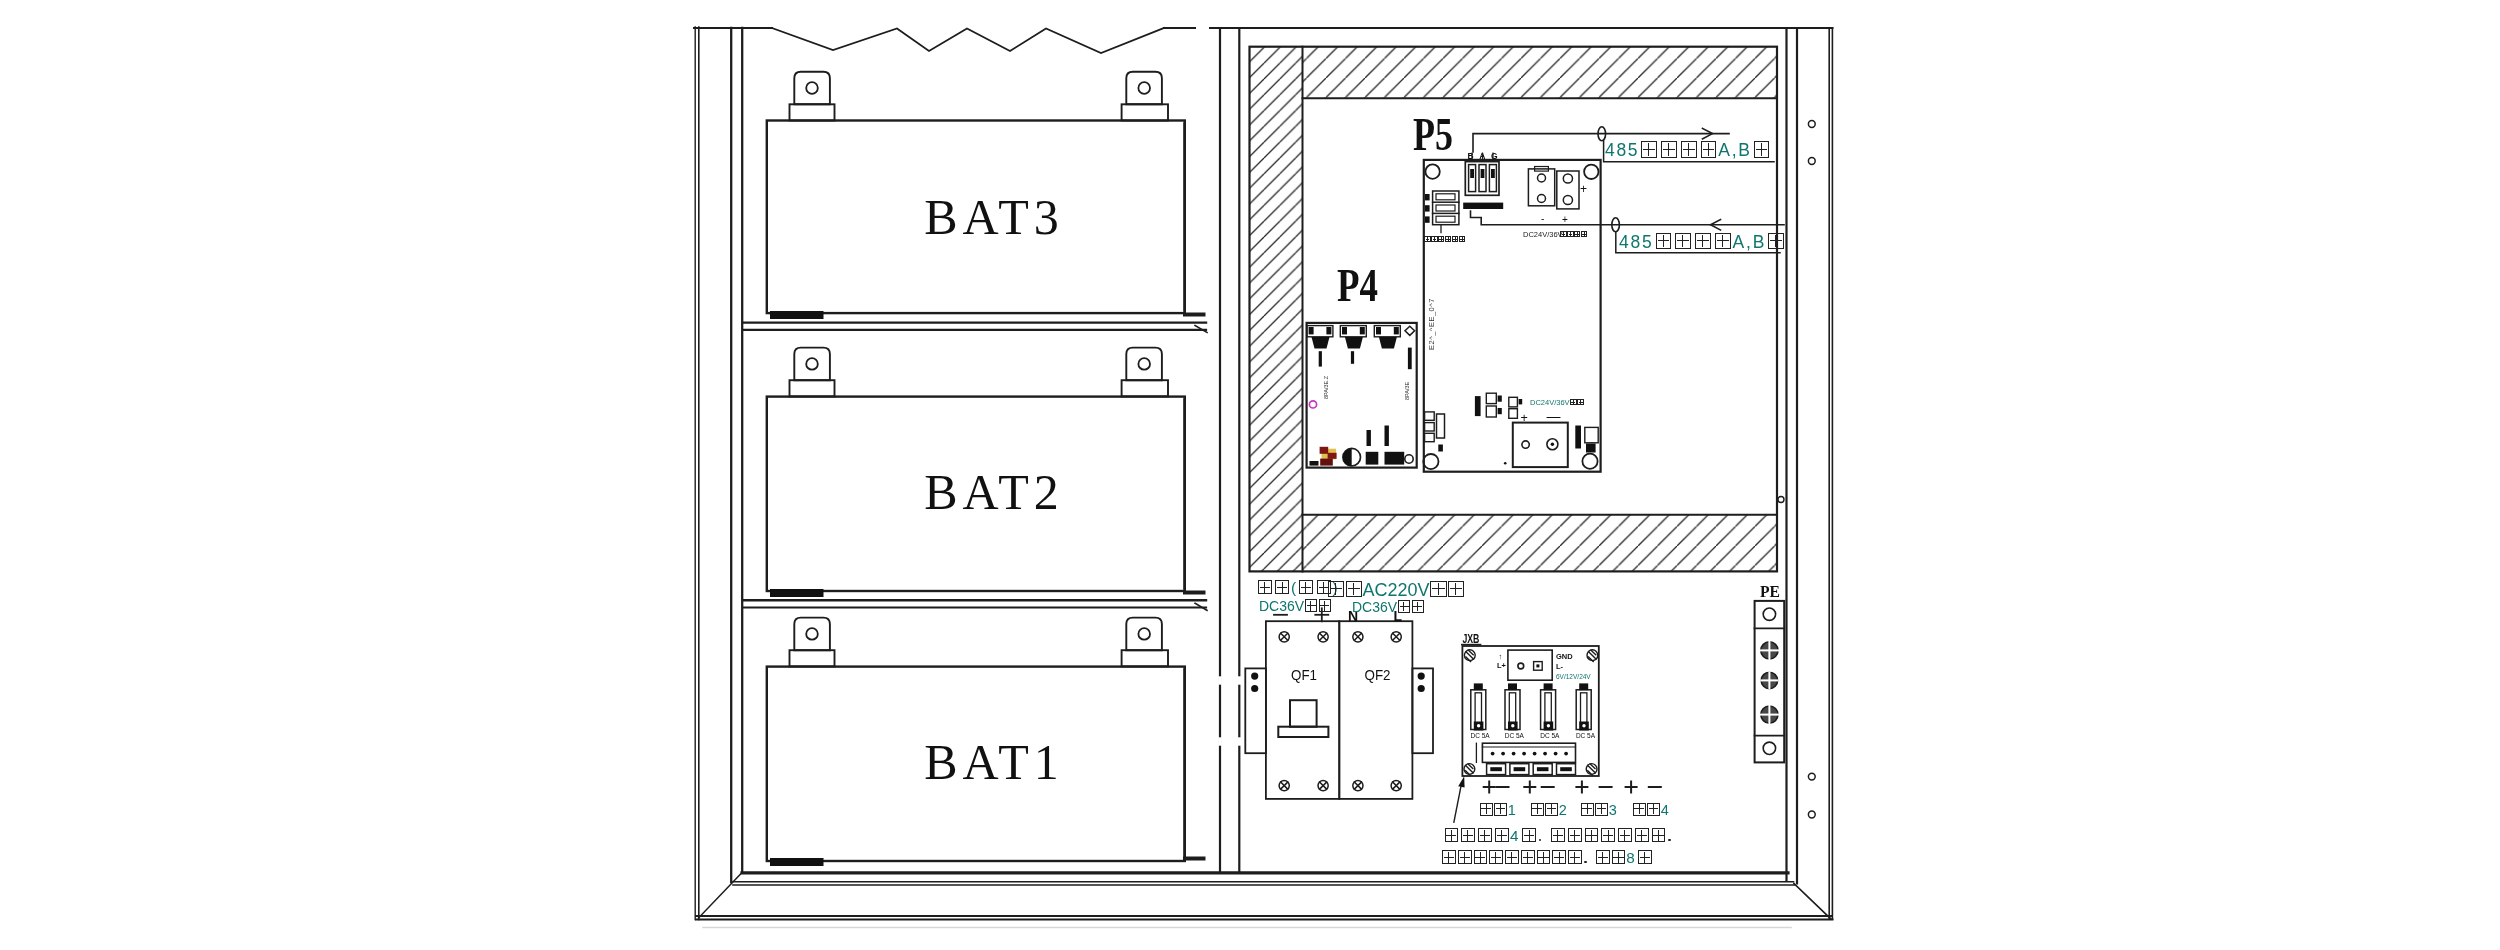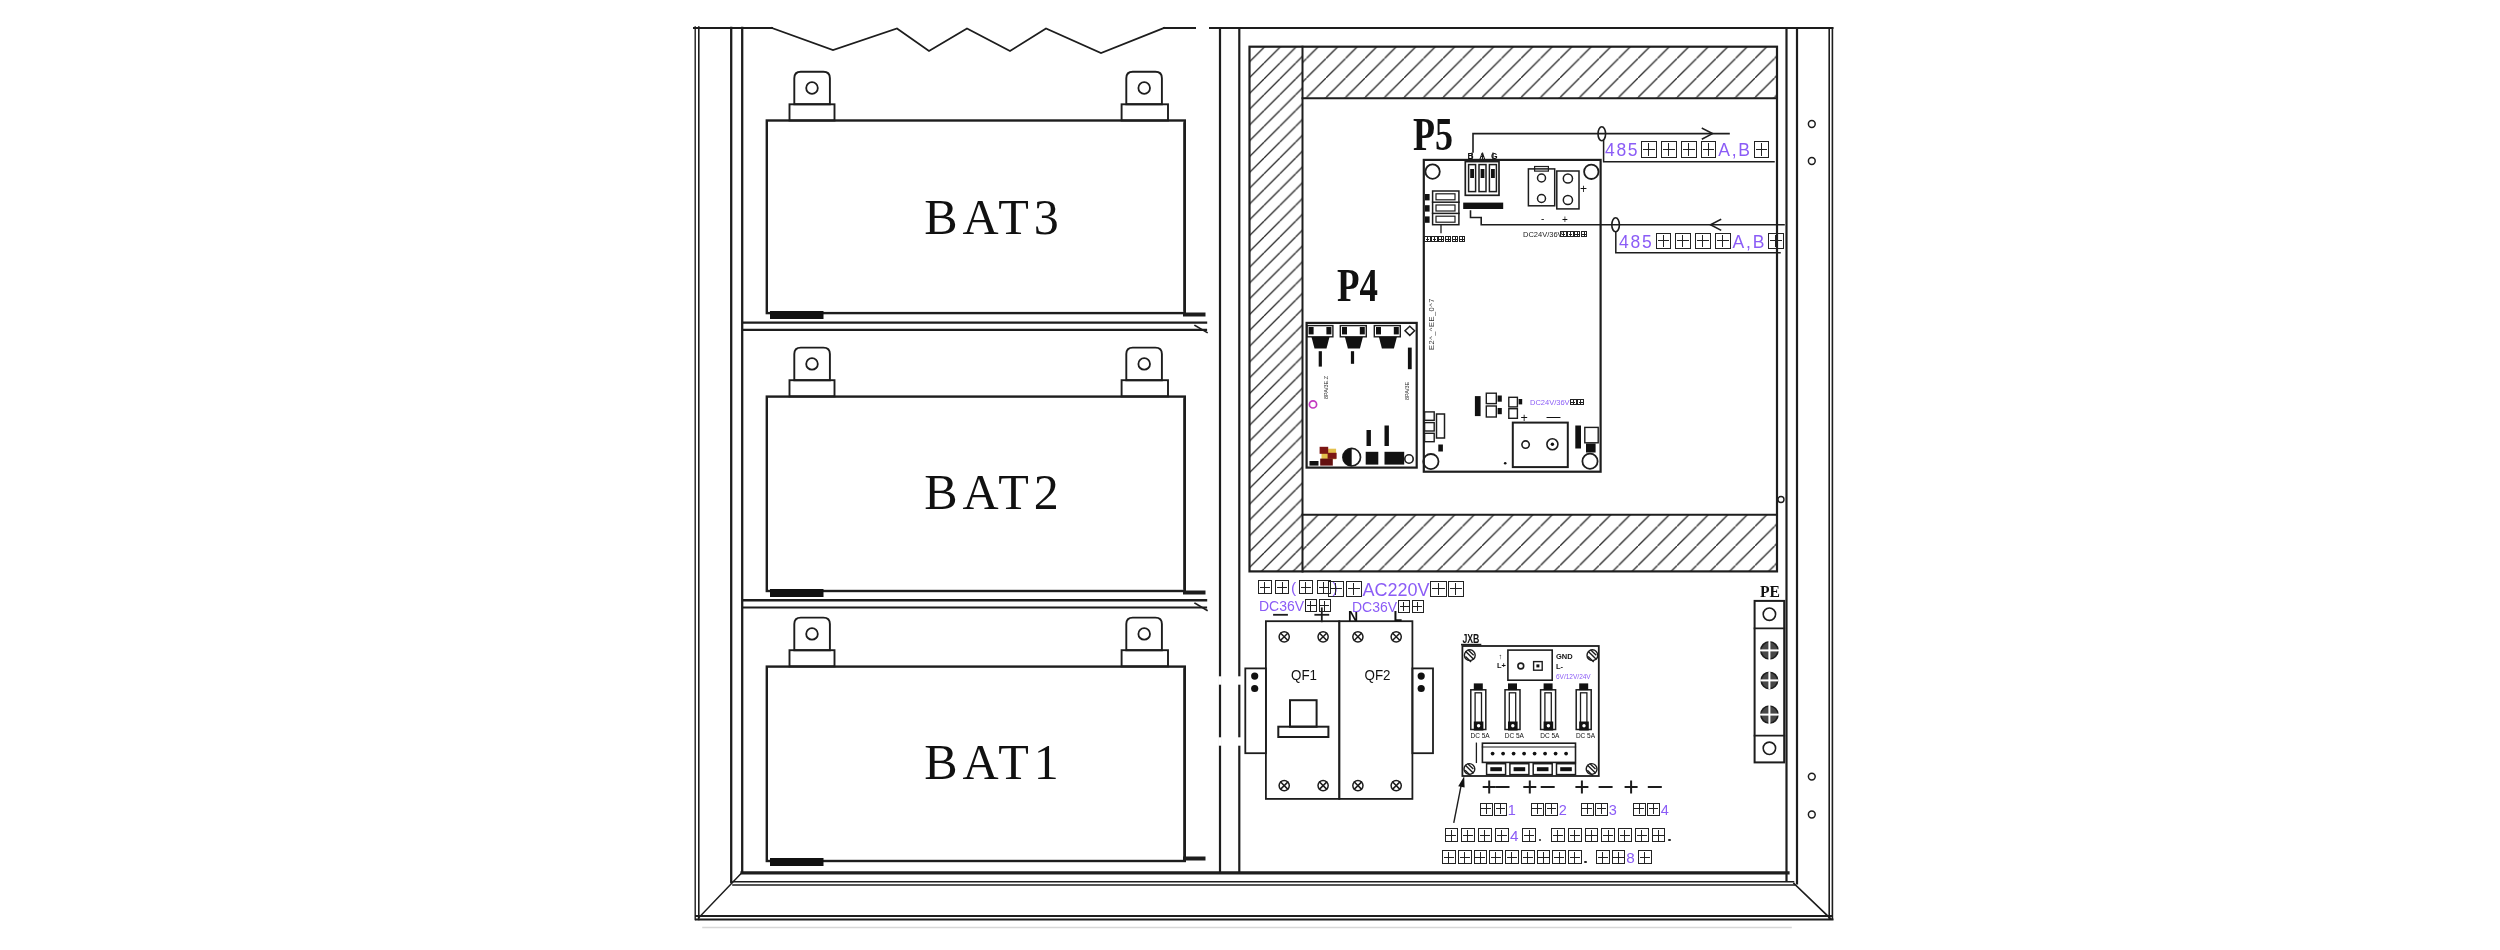--- a/index.html
+++ b/index.html
@@ -1,19 +1,19 @@
 <!DOCTYPE html>
 <html><head>
 <meta charset="utf-8">
 <style>
   html,body{margin:0;padding:0;background:#fff}
   .stage{position:relative;width:2500px;height:950px;background:#ffffff;overflow:hidden;
          font-family:"Liberation Sans",sans-serif;color:#1d1d1d}
   .stage svg{position:absolute;left:0;top:0}
-  .lbl{position:absolute;white-space:nowrap;line-height:1.05;color:#8b5cf6}
+  .lbl{position:absolute;white-space:nowrap;line-height:1.05;color:#0f766e}
   .cj{display:inline-block;width:.90em;height:.92em;border:1.4px solid #222;box-sizing:border-box;
       position:relative;vertical-align:-0.09em;margin:0 .045em}
   .cj:before{content:"";position:absolute;left:7%;right:7%;top:44%;height:0;border-top:1.3px solid #222}
   .cj:after{content:"";position:absolute;top:7%;bottom:7%;left:44%;width:0;border-left:1.3px solid #222}
   .cm{display:inline-block;width:.78em;height:.2em;position:relative;vertical-align:baseline}
   .cm:before{content:"";position:absolute;left:.08em;bottom:-0.02em;width:.17em;height:.17em;background:#222;border-radius:50%}
   .w485 .cj{margin:0 2px}
   .wide1 .cj{margin:0 1.5px}
   .wide2 .cj{margin:0 1px}
   .wbd .cj{margin:0 1.8px}

